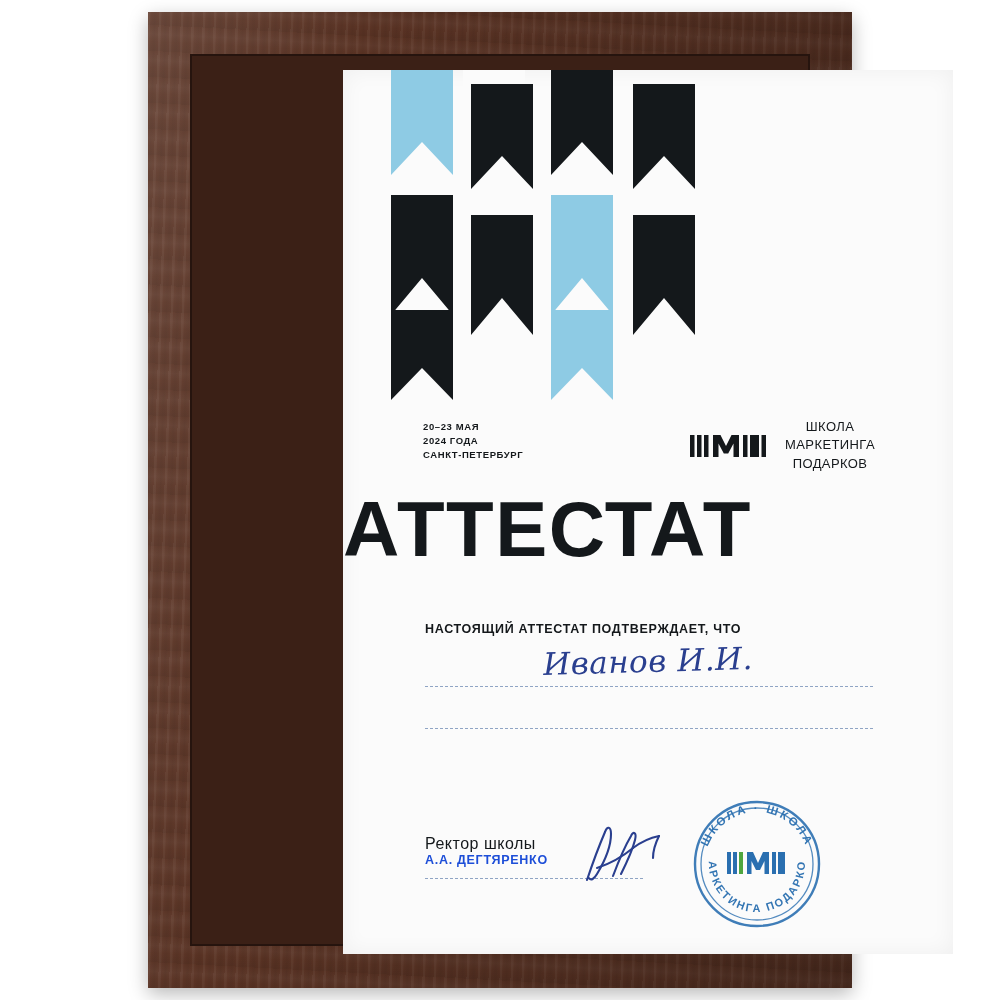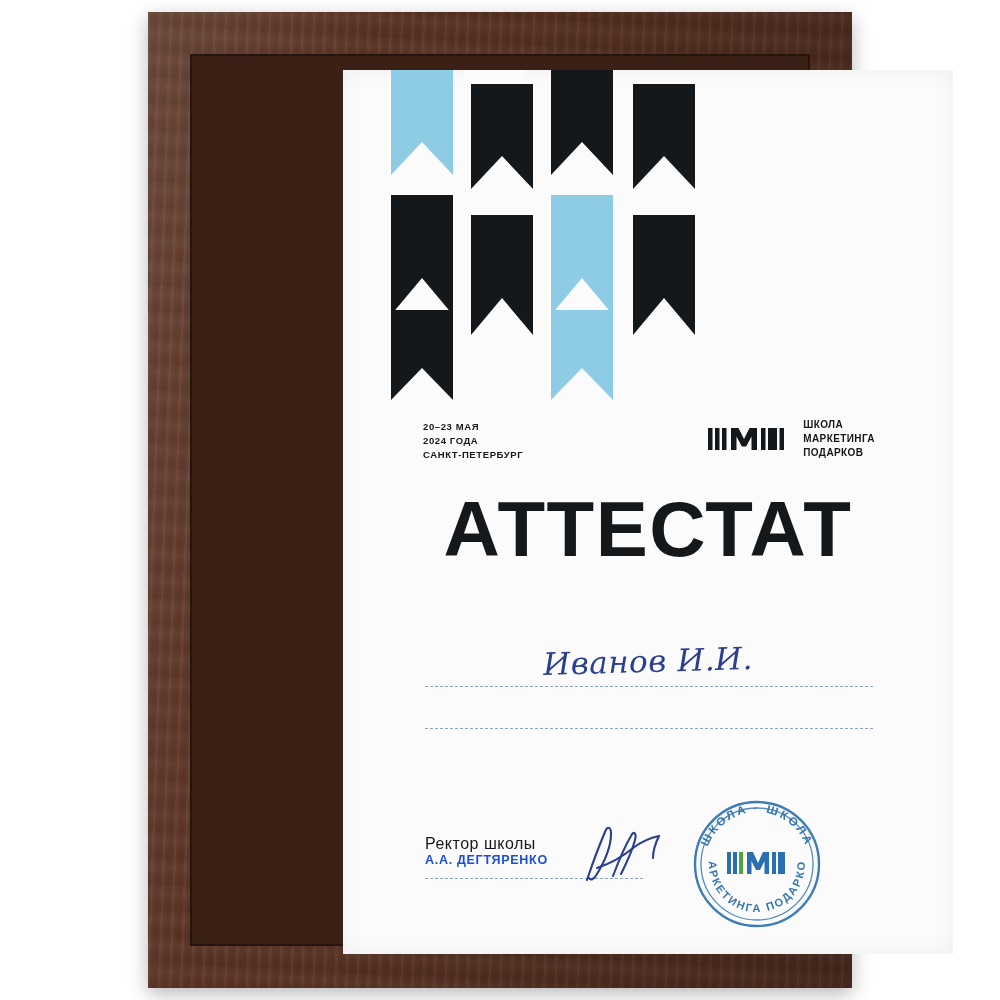--- a/index.html
+++ b/index.html
@@ -105,36 +105,37 @@
     top: 348px;
     display: flex;
     align-items: center;
     gap: 9px;
   }
   .logo-mark {
     width: 86px;
     height: 30px;
   }
   .logo-text {
-    font-size: 10px;
-    font-weight: bold;
+    font-size: 13px;
+    font-weight: normal;
     line-height: 1.42;
     letter-spacing: 0.4px;
     color: #14181b;
     text-transform: uppercase;
     white-space: nowrap;
+    text-align: center;
   }
 
   
   .title {
     position: absolute;
     left: 0;
     right: 0;
     top: 420px;
-    text-align: center;
+    text-align: left;
     font-size: 78px;
     line-height: 1;
     font-weight: bold;
     letter-spacing: 1.5px;
     color: #14181b;
   }
 
   
   .confirm-line {
     position: absolute;
@@ -275,20 +276,21 @@
         </svg>
         <div class="logo-text">
           <div>ШКОЛА</div>
           <div>МАРКЕТИНГА</div>
           <div>ПОДАРКОВ</div>
         </div>
       </div>
 
       <div class="title">АТТЕСТАТ</div>
 
+      <div class="confirm-line">НАСТОЯЩИЙ АТТЕСТАТ ПОДТВЕРЖДАЕТ, ЧТО</div>
       <div class="name-handwritten">Иванов И.И.</div>
       <div class="dotline l1"></div>
       <div class="dotline l2"></div>
 
 
       <div class="sign-label">Ректор школы</div>
       <div class="sign-name">А.А. ДЕГТЯРЕНКО</div>
       <div class="sign-rule"></div>
 
       <svg class="signature-mark" viewBox="0 0 110 72">

